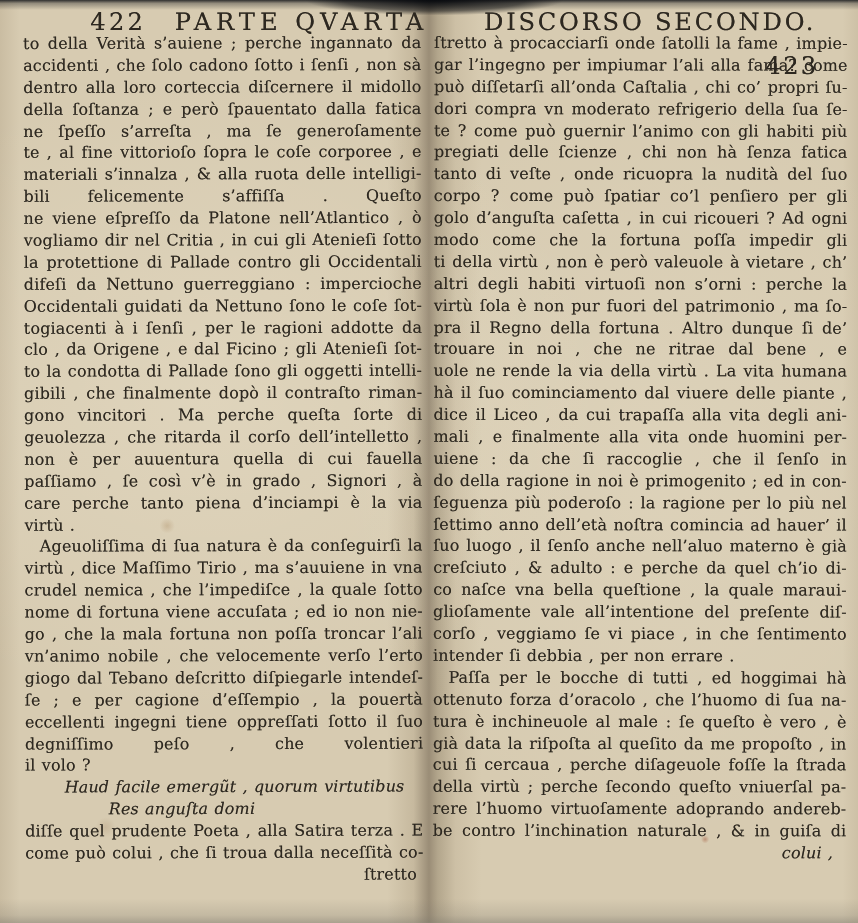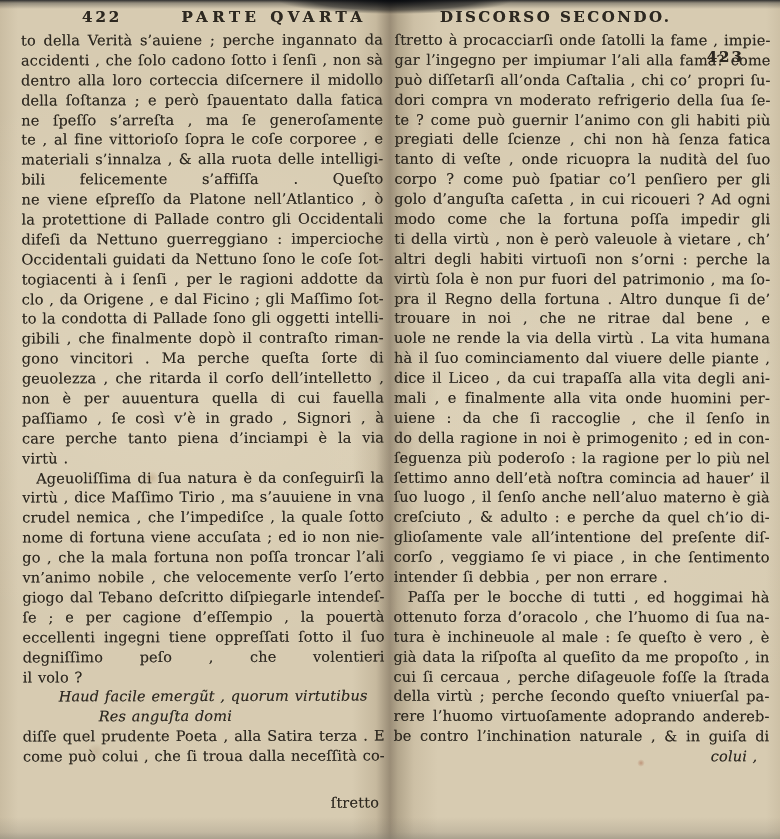--- a/index.html
+++ b/index.html
@@ -34,22 +34,22 @@
       var(--paper, #d7cbb1);
   }
 
   .page { position: absolute; top: 0; height: 100%; }
   .page.left  { left: 0;    width: 388px; }
   .page.right { left: 392px; width: 388px; }
 
   .header { position: absolute; top: 8px; left: 0; right: 0; height: 22px; }
   .pagenum, .title {
     position: absolute;
-    font-size: 15px;
-    font-weight: bold;
+    font-size: 22px;
+    font-weight: normal;
     color: var(--ink, #2d2820);
     text-shadow: 0 0 0.6px rgba(40,35,28,0.65);
     white-space: nowrap;
   }
   .page.left  .pagenum { left: 82px; letter-spacing: 3px; }
   .page.left  .title   { left: 152px; width: 244px; text-align: center; letter-spacing: 4.5px; }
   .page.right .title   { left: 48px;  width: 270px; text-align: left; letter-spacing: 2.5px; }
   .page.right .pagenum { right: 36px; letter-spacing: 2px; margin-top: 40px; }
 
   .text {
@@ -74,21 +74,21 @@
   .line.indent { text-indent: 14px; }
   .line.quote  { text-align: left; text-align-last: left; font-style: italic; padding-left: 36px; }
   .line.quote2 { text-align: left; text-align-last: left; font-style: italic; padding-left: 76px; }
 
   .catchword {
     height: 19.9px;
     line-height: 19.9px;
     text-align: right;
     text-align-last: right;
   }
-  .page.left  .catchword { padding-right: 6px; margin-top: 27px; }
+  .page.left  .catchword { padding-right: 6px; }
   .page.right .catchword { padding-right: 12px; font-style: italic; }
 </style>
 </head>
 <body>
 
 <div class="scan">
 
   <div class="page left">
     <div class="header">
       <span class="pagenum">422</span>
@@ -98,25 +98,26 @@
       <div>
           <div class="line">to della Verità s’auiene ; perche ingannato da gli</div>
           <div class="line">accidenti , che ſolo cadono ſotto i ſenſi , non sà</div>
           <div class="line">dentro alla loro corteccia diſcernere il midollo</div>
           <div class="line">della ſoſtanza ; e però ſpauentato dalla fatica be-</div>
           <div class="line">ne ſpeſſo s’arreſta , ma ſe generoſamente combat-</div>
           <div class="line">te , al fine vittorioſo ſopra le coſe corporee , e</div>
           <div class="line">materiali s’innalza , &amp; alla ruota delle intelligi-</div>
           <div class="line">bili felicemente s’affiſſa . Queſto combattimento</div>
           <div class="line">ne viene eſpreſſo da Platone nell’Atlantico , ò</div>
+          <div class="line">vogliamo dir nel Critia , in cui gli Atenieſi ſotto</div>
           <div class="line">la protettione di Pallade contro gli Occidentali</div>
           <div class="line">difeſi da Nettuno guerreggiano : impercioche gli</div>
           <div class="line">Occidentali guidati da Nettuno ſono le coſe ſot-</div>
           <div class="line">togiacenti à i ſenſi , per le ragioni addotte da Pro-</div>
-          <div class="line">clo , da Origene , e dal Ficino ; gli Maſſimo ſot-</div>
+          <div class="line">clo , da Origene , e dal Ficino ; gli Atenieſi ſot-</div>
           <div class="line">to la condotta di Pallade ſono gli oggetti intelli-</div>
           <div class="line">gibili , che finalmente dopò il contraſto riman-</div>
           <div class="line">gono vincitori . Ma perche queſta ſorte di mala-</div>
           <div class="line">geuolezza , che ritarda il corſo dell’intelletto ,</div>
           <div class="line">non è per auuentura quella di cui fauella Cebete ,</div>
           <div class="line">paſſiamo , ſe così v’è in grado , Signori , à ricer-</div>
           <div class="line">care perche tanto piena d’inciampi è la via della</div>
           <div class="line end">virtù .</div>
           <div class="line indent">Ageuoliſſima di ſua natura è da conſeguirſi la</div>
           <div class="line">virtù , dice Maſſimo Tirio , ma s’auuiene in vna</div>
@@ -163,20 +164,21 @@
           <div class="line">uole ne rende la via della virtù . La vita humana</div>
           <div class="line">hà il ſuo cominciamento dal viuere delle piante ,</div>
           <div class="line">dice il Liceo , da cui trapaſſa alla vita degli ani-</div>
           <div class="line">mali , e finalmente alla vita onde huomini per-</div>
           <div class="line">uiene : da che ſi raccoglie , che il ſenſo in riguar-</div>
           <div class="line">do della ragione in noi è primogenito ; ed in con-</div>
           <div class="line">ſeguenza più poderoſo : la ragione per lo più nel</div>
           <div class="line">ſettimo anno dell’età noſtra comincia ad hauer’ il</div>
           <div class="line">ſuo luogo , il ſenſo anche nell’aluo materno è già</div>
           <div class="line">creſciuto , &amp; adulto : e perche da quel ch’io di-</div>
+          <div class="line">co naſce vna bella queſtione , la quale maraui-</div>
           <div class="line">glioſamente vale all’intentione del preſente diſ-</div>
           <div class="line">corſo , veggiamo ſe vi piace , in che ſentimento</div>
           <div class="line end">intender ſi debbia , per non errare .</div>
           <div class="line indent">Paſſa per le bocche di tutti , ed hoggimai hà</div>
           <div class="line">ottenuto forza d’oracolo , che l’huomo di ſua na-</div>
           <div class="line">tura è inchineuole al male : ſe queſto è vero , è</div>
           <div class="line">già data la riſpoſta al queſito da me propoſto , in</div>
           <div class="line">cui ſi cercaua , perche diſageuole foſſe la ſtrada</div>
           <div class="line">della virtù ; perche ſecondo queſto vniuerſal pa-</div>
           <div class="line">rere l’huomo virtuoſamente adoprando andereb-</div>

